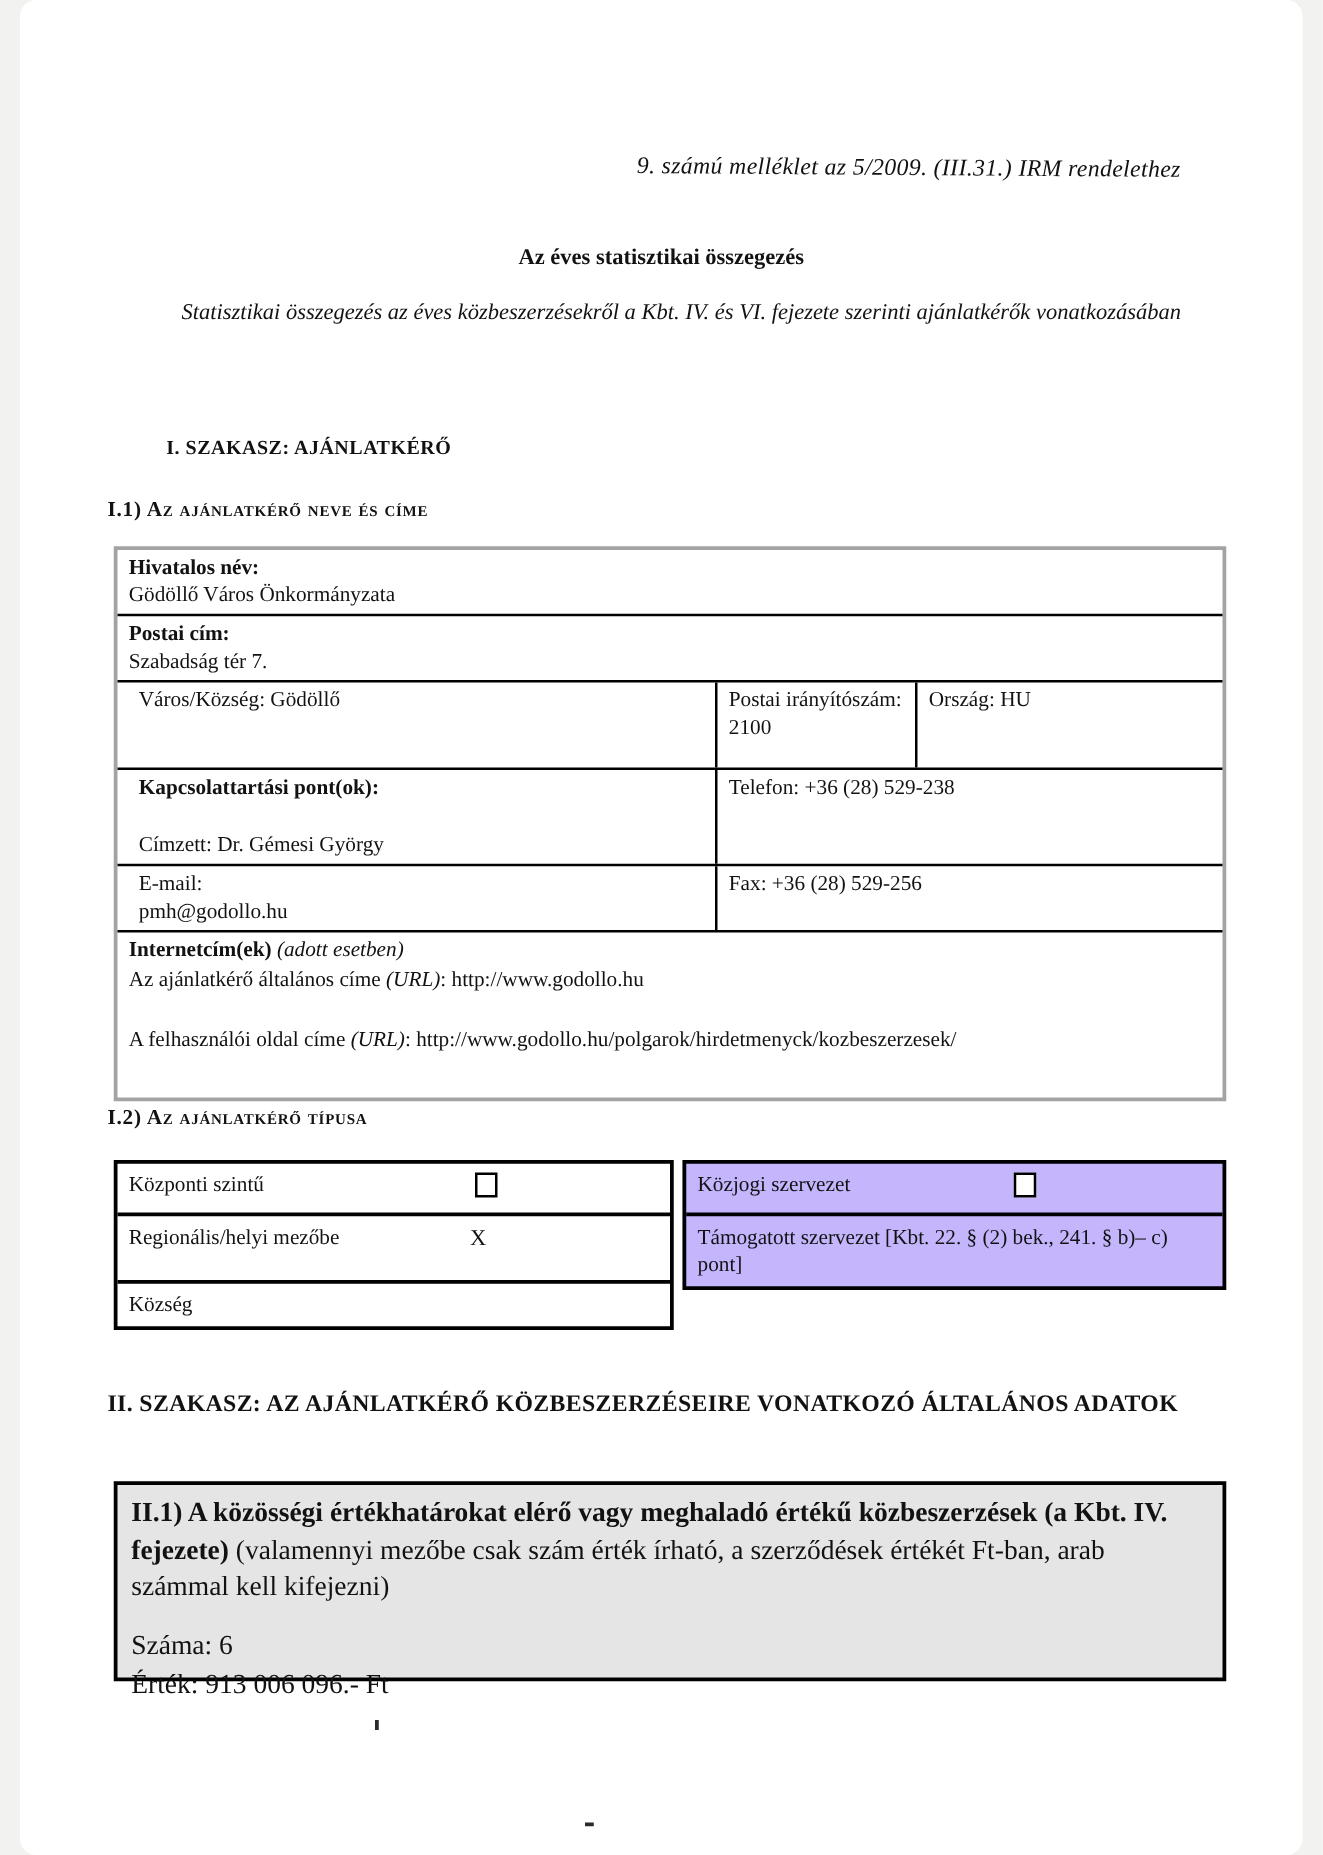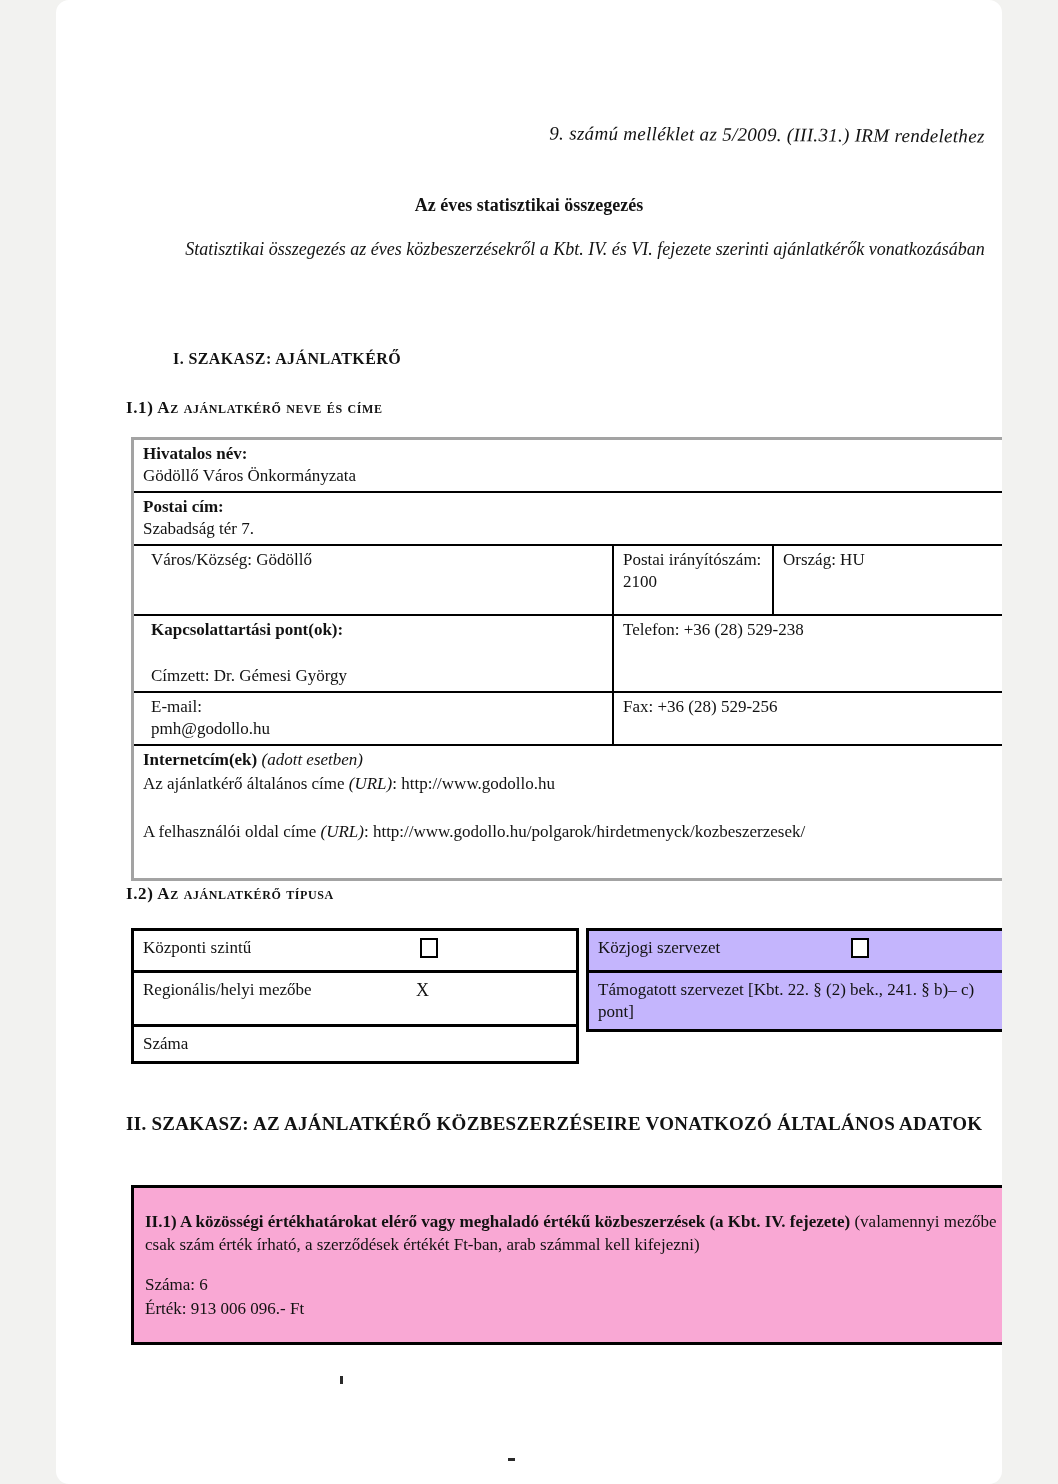--- a/index.html
+++ b/index.html
@@ -1,19 +1,19 @@
 <!DOCTYPE html>
 <html><head>
 <meta charset="utf-8">
 <style>
   * { margin:0; padding:0; box-sizing:border-box; }
   html,body { background:#f2f2f0; }
   body { font-family:"Liberation Serif","DejaVu Serif",serif; color:#121212; }
   #page {
-    position:relative; width:946px; height:1484px; background:#ffffff;
+    position:relative; width:1026px; height:1484px; background:#ffffff;
     margin:0 auto; overflow:hidden;border-radius:13px;
   }
   
   .annotation {
     position:absolute; left:478px; top:124px; width:466px;
     font-style:italic; font-size:19px; text-align:center;
     transform:rotate(0.4deg); letter-spacing:0.3px;
   }
   .doc-title {
     position:absolute; top:195px; left:0; width:100%;
@@ -60,21 +60,21 @@
   .t2r .rowA { min-height:42px; } .t2r .rowB { min-height:49px; }
   .checkbox {
     position:absolute; top:7px; width:18px; height:20px;
     border:2px solid #000; background:#fff;
   }
   .t2l .checkbox { left:286px; } .t2r .checkbox { left:262px; }
   .xmark { position:absolute; left:282px; top:6px; font-size:18px; }
   
   .box21 {
     position:absolute; left:75px; top:1185px; width:890px; height:160px;
-    border:3px solid #000; padding:23px 11px; font-size:17px; line-height:1.35; background:#f9a8d4;
+    border:3px solid #000; padding:7px 11px; font-size:22px; line-height:1.35; background:#e5e5e5;
   }
   .box21 .count-line { margin-top:17px; }
   .box21 .value-line { margin-top:1px; }
   
   .artifact { position:absolute; background:#2a2a2a; }
   .a1 { left:1033px; top:1072px; width:4px; height:4px; }
   .a2 { left:284px; top:1376px; width:3px; height:8px; }
   .a3 { left:452px; top:1458px; width:7px; height:3px; }
 </style>
 </head>
@@ -149,21 +149,21 @@
   <div class="t2l">
     <div class="t2row rowA">
       <span>Központi szintű</span>
       <span class="checkbox"></span>
     </div>
     <div class="t2row rowB">
       <span>Regionális/helyi mezőbe</span>
       <span class="xmark">X</span>
     </div>
     <div class="t2row rowC">
-      <span>Száma</span>
+      <span>Község</span>
     </div>
   </div>
 
   <div class="t2r">
     <div class="t2row rowA">
       <span>Közjogi szervezet</span>
       <span class="checkbox"></span>
     </div>
     <div class="t2row rowB">
       <span>Támogatott szervezet [Kbt. 22. § (2) bek., 241. § b)– c) pont]</span>

